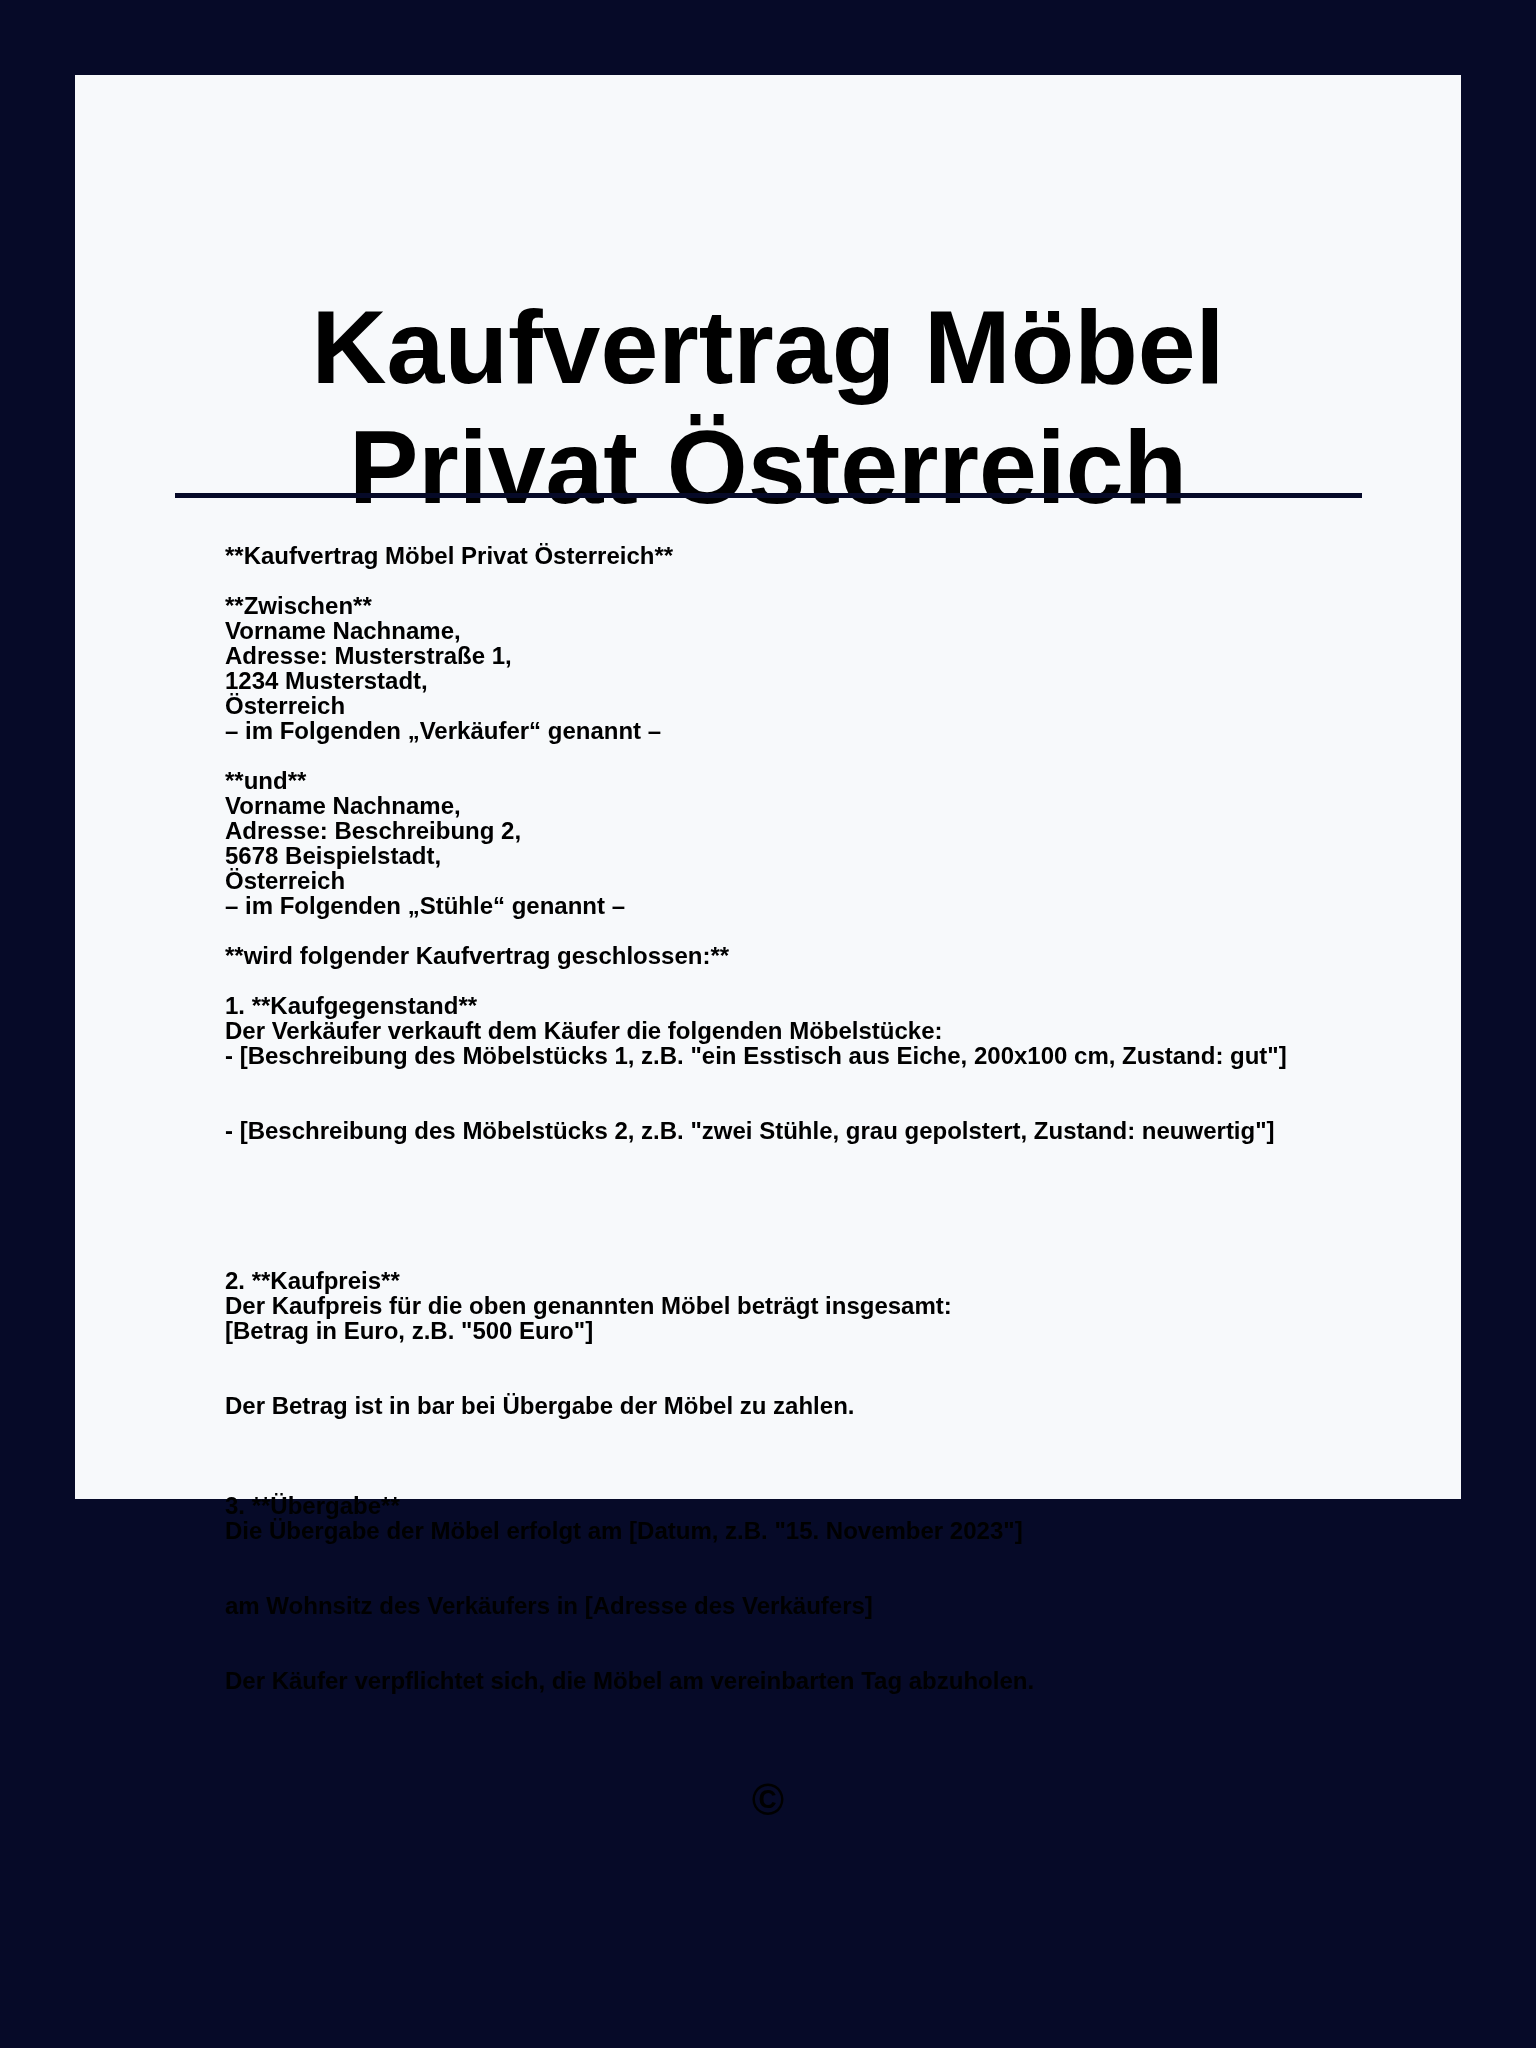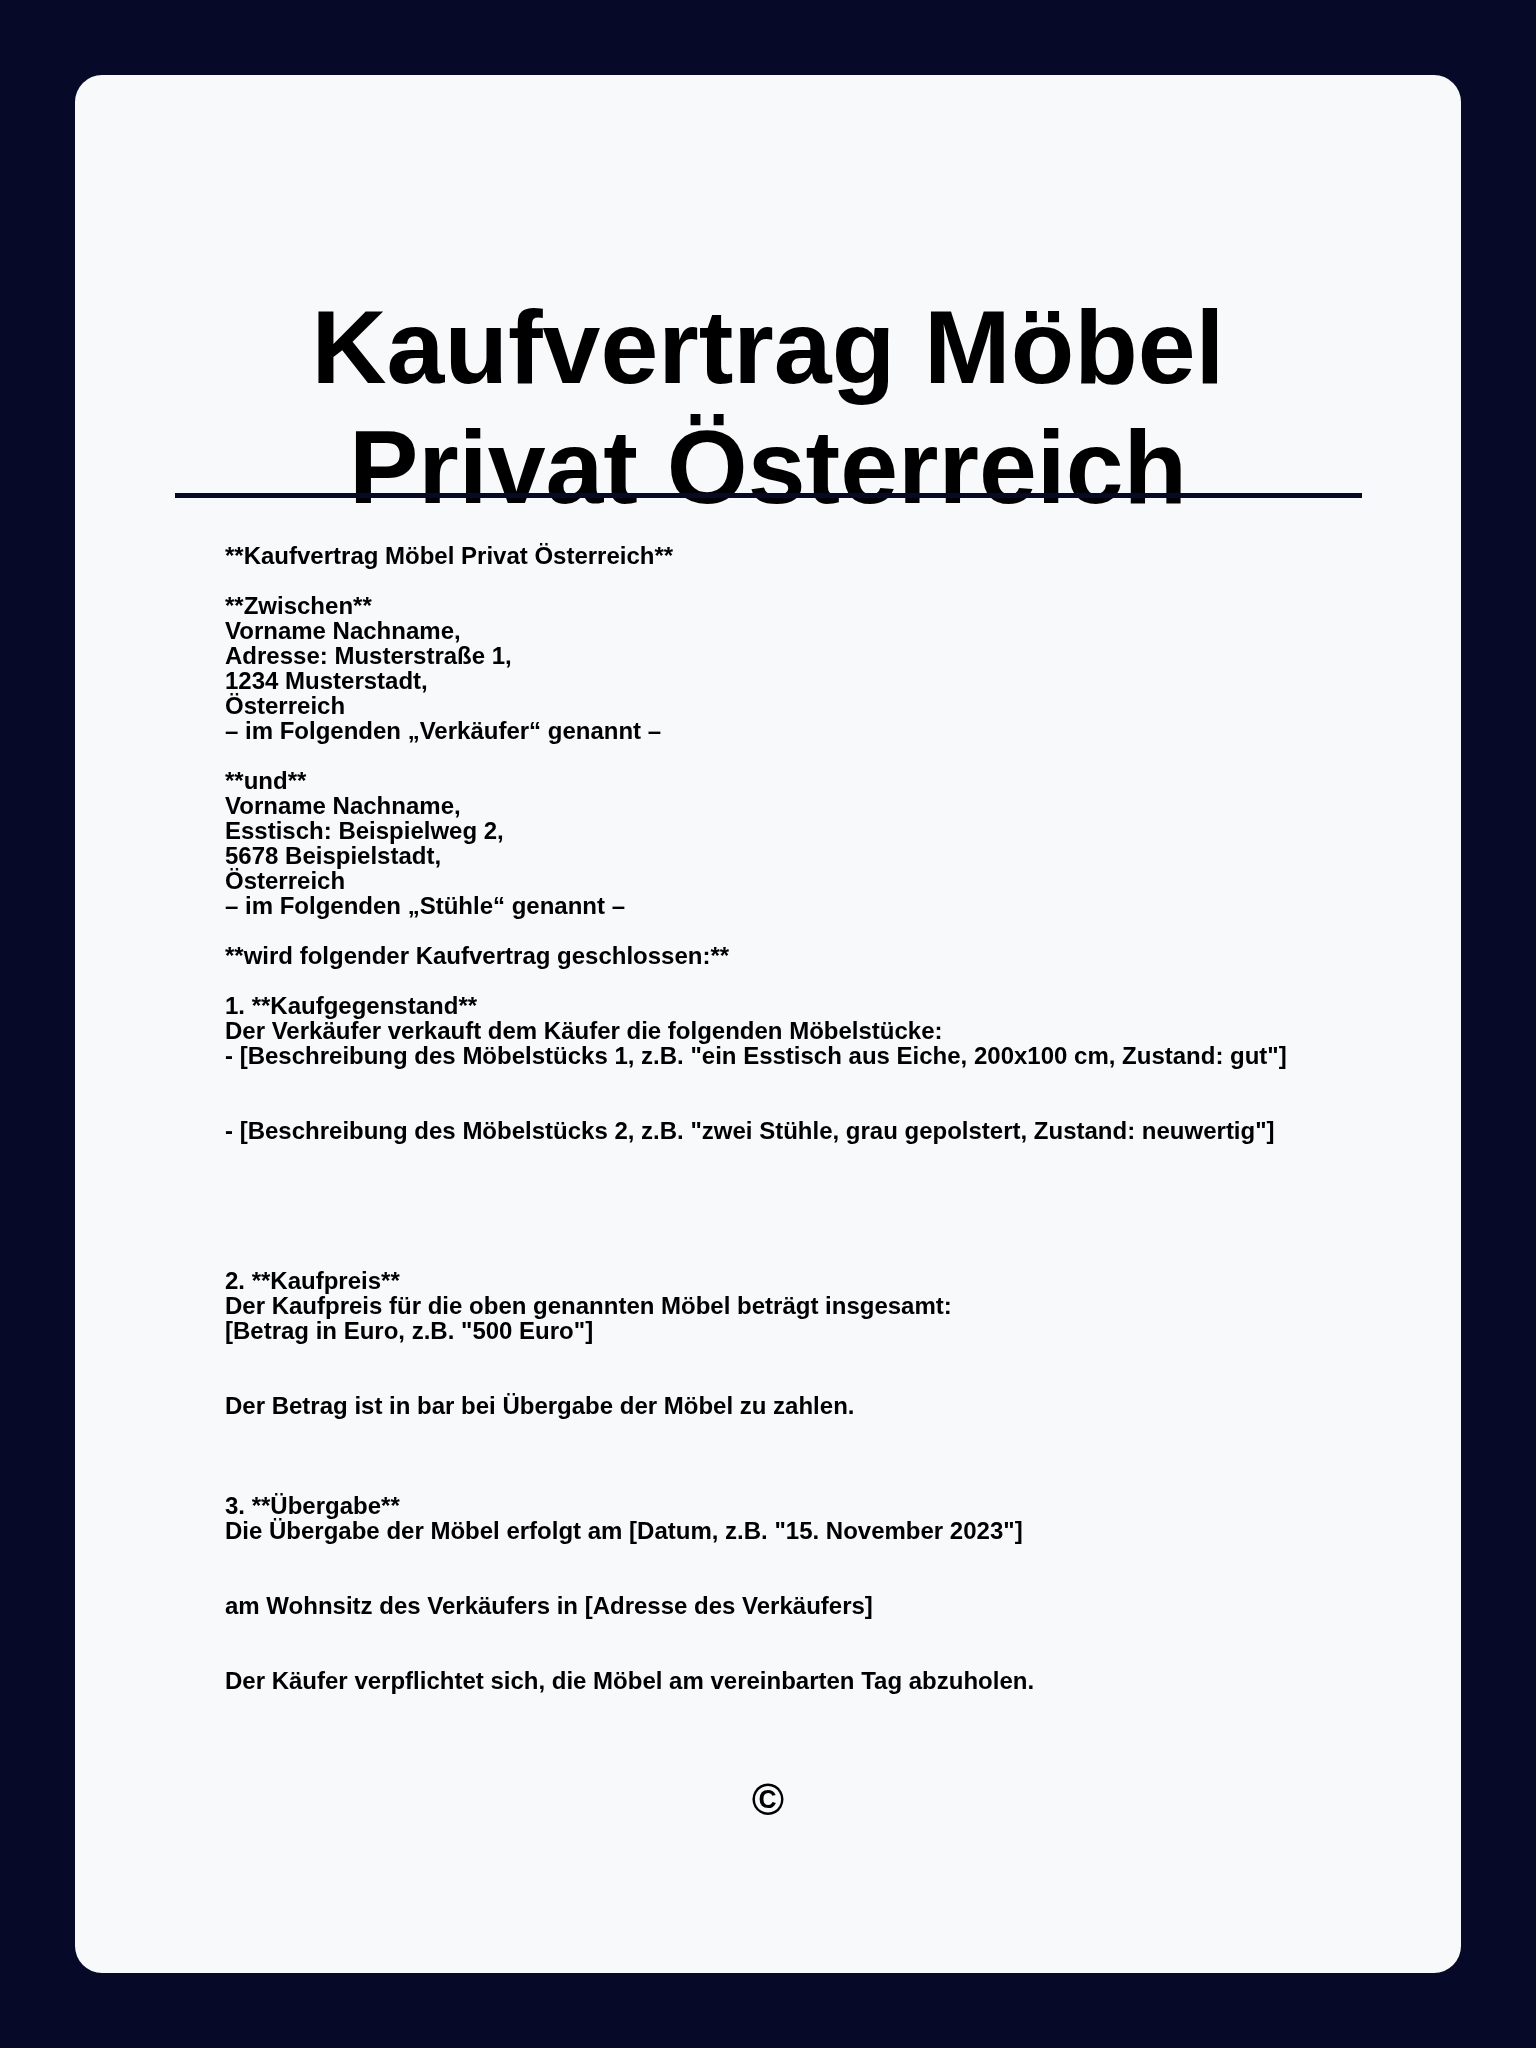--- a/index.html
+++ b/index.html
@@ -12,23 +12,22 @@
       background: #060a28;
       position: relative;
       overflow: hidden;
       font-family: "Liberation Sans", sans-serif;
     }
     .page {
       position: absolute;
       left: 75px;
       top: 75px;
       width: 1386px;
-      height: 1898px;
+      height: 1424px;
       background: #f7f9fb;
-      border-radius: 27px;
     }
     .doc-title {
       position: absolute;
       left: 0;
       top: 212px;
       width: 1386px;
       text-align: center;
       font-family: "Liberation Sans", sans-serif;
       font-weight: bold;
       font-size: 104px;
@@ -101,21 +100,21 @@
       <span class="line">Adresse: Musterstraße 1,</span>
       <span class="line">1234 Musterstadt,</span>
       <span class="line">Österreich</span>
       <span class="line">– im Folgenden „Verkäufer“ genannt –</span>
     </div>
     <span class="line gap1"></span>
 
     <div>
       <span class="line">**und**</span>
       <span class="line">Vorname Nachname,</span>
-      <span class="line">Esstisch: Beispielweg 2,</span>
+      <span class="line">Adresse: Beschreibung 2,</span>
       <span class="line">5678 Beispielstadt,</span>
       <span class="line">Österreich</span>
       <span class="line">– im Folgenden „Stühle“ genannt –</span>
     </div>
     <span class="line gap1"></span>
 
     <span class="line">**wird folgender Kaufvertrag geschlossen:**</span>
     <span class="line gap1"></span>
 
     <div>

